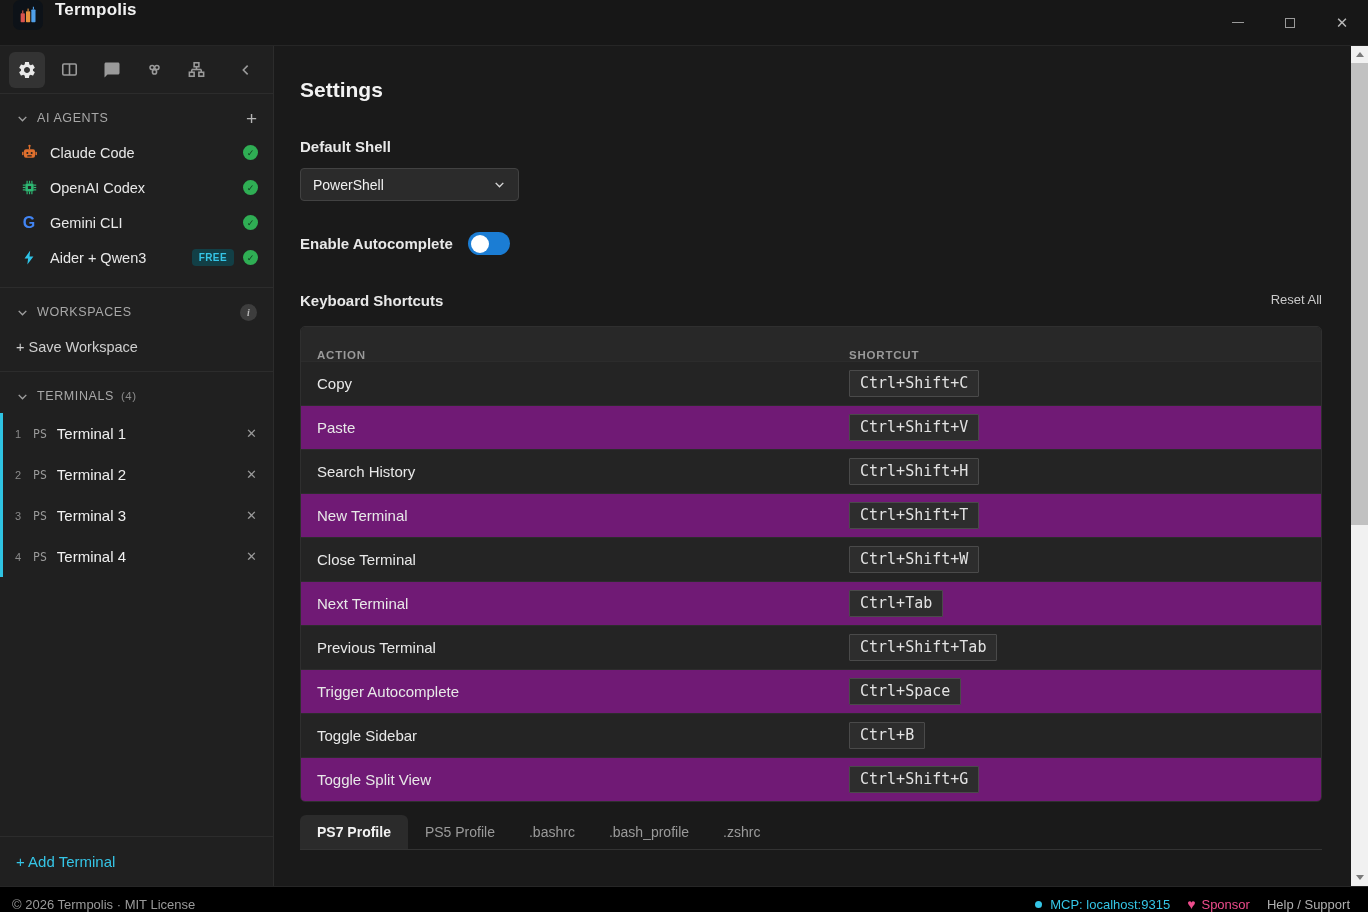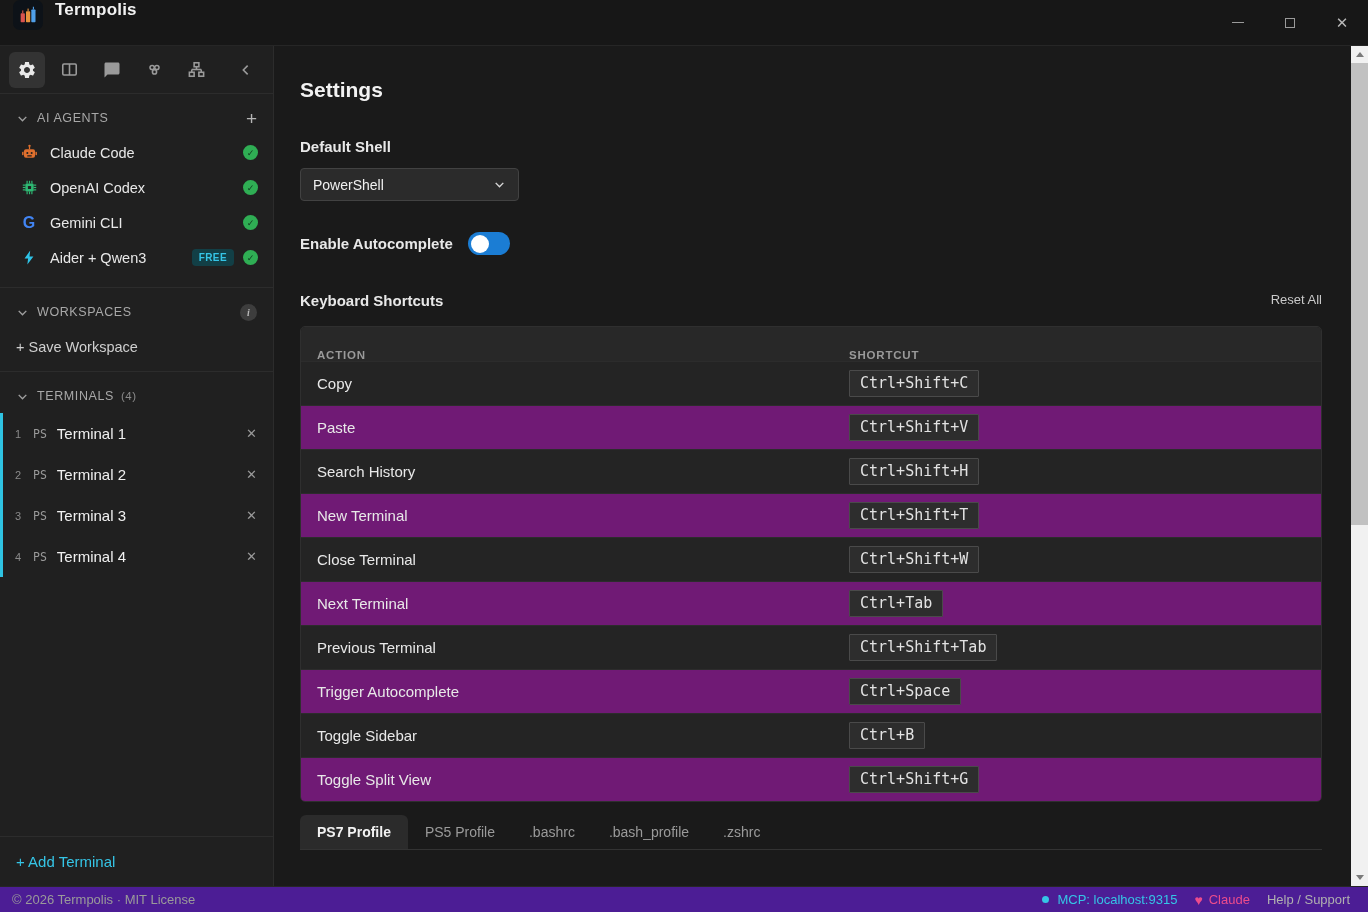--- a/index.html
+++ b/index.html
@@ -91,21 +91,21 @@
 
   
   .scrollbar { width:17px; flex:0 0 auto; background:#f1f1f1; display:flex; flex-direction:column; }
   .sb-btn { height:17px; flex:0 0 auto; display:flex; align-items:center; justify-content:center; }
   .tri-up { width:0; height:0; border-left:4px solid transparent; border-right:4px solid transparent; border-bottom:5px solid #7a7a7a; }
   .tri-down { width:0; height:0; border-left:4px solid transparent; border-right:4px solid transparent; border-top:5px solid #7a7a7a; }
   .sb-track { flex:1 1 auto; position:relative; }
   .sb-thumb { position:absolute; top:0; left:0; right:0; height:462px; background:#c1c1c1; }
 
   
-  .statusbar { height:26px; flex:0 0 auto; background:#4c1d95; border-top:1px solid #262626; display:flex; align-items:center; padding:0 18px 0 12px; font-size:13px; color:#9a9a9a; }
+  .statusbar { height:26px; flex:0 0 auto; background:#000000; border-top:1px solid #262626; display:flex; align-items:flex-end; padding:0 18px 0 12px; font-size:13px; color:#9a9a9a; }
   .status-right { margin-left:auto; display:flex; align-items:center; gap:17px; }
   .mcp { color:#35c5e6; display:flex; align-items:center; gap:8px; }
   .mcp-dot { width:7px; height:7px; border-radius:50%; background:#35c5e6; display:inline-block; }
   .sponsor { color:#ed4c8c; display:flex; align-items:center; gap:6px; }
   .heart { font-size:14px; }
   .help { color:#b0b0b0; }
 
   .g-letter { color:#4285f4; font-weight:bold; font-size:16px; line-height:1; }
 </style>
 </head>
@@ -434,19 +434,19 @@
 
   <div class="statusbar">
     <span>© 2026 Termpolis · MIT License</span>
     <span class="status-right">
       <span class="mcp">
         <span class="mcp-dot"></span>
         <span>MCP: localhost:9315</span>
       </span>
       <span class="sponsor">
         <span class="heart">♥</span>
-        <span>Claude</span>
+        <span>Sponsor</span>
       </span>
       <span class="help">Help / Support</span>
     </span>
   </div>
 
 </div>
 
 </body></html>

